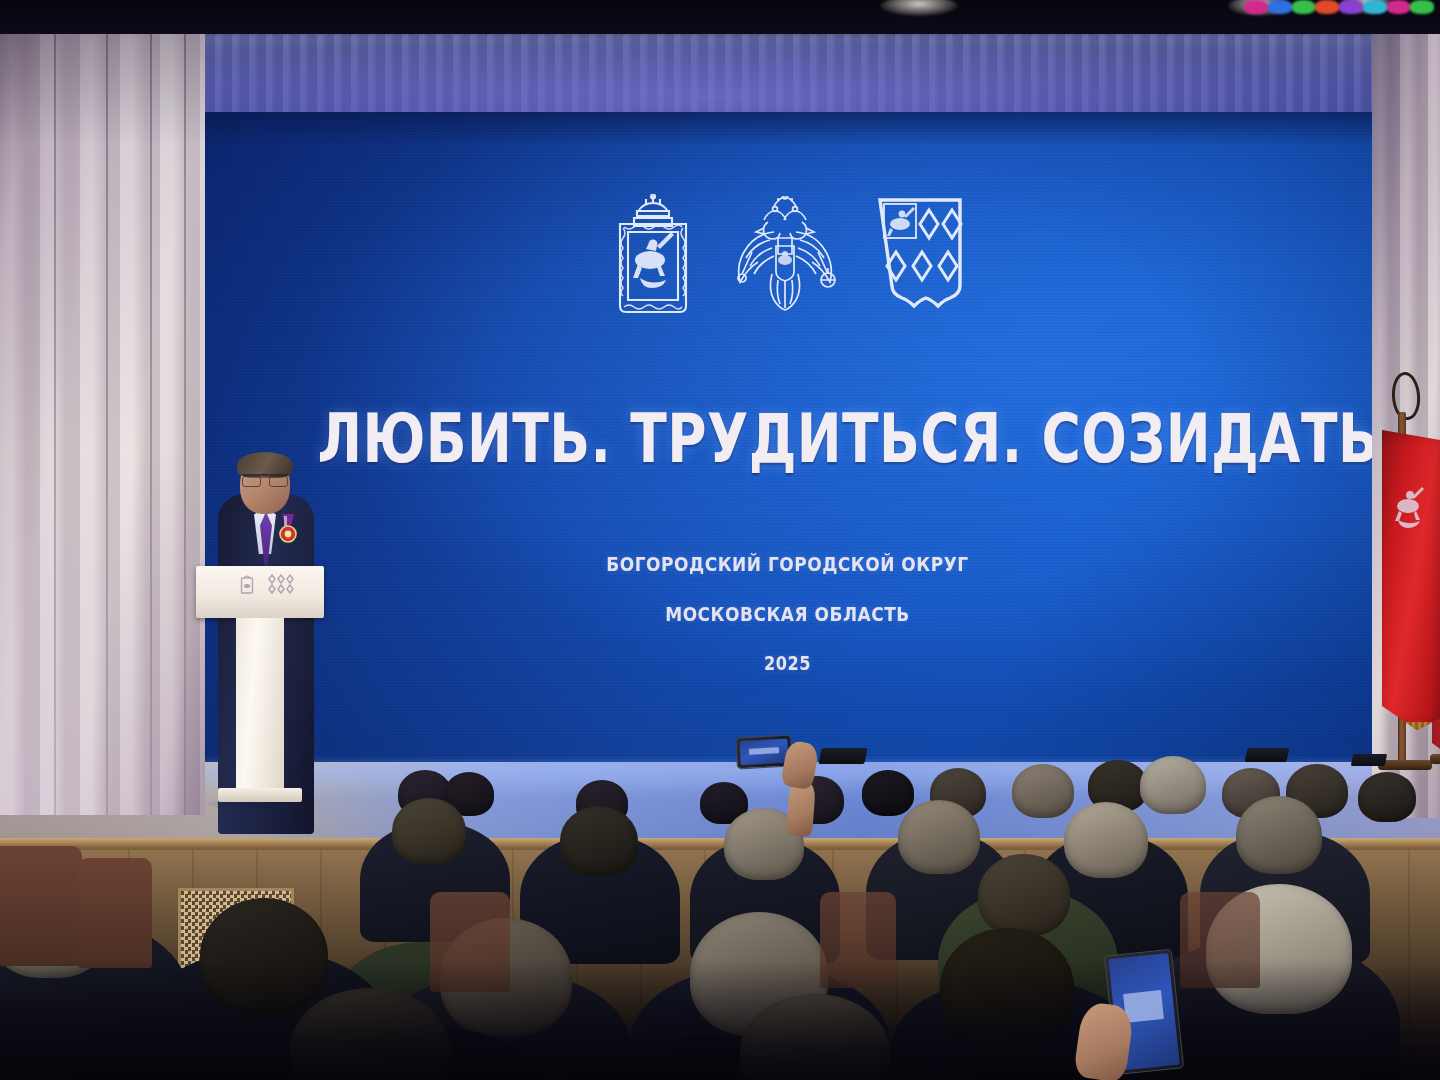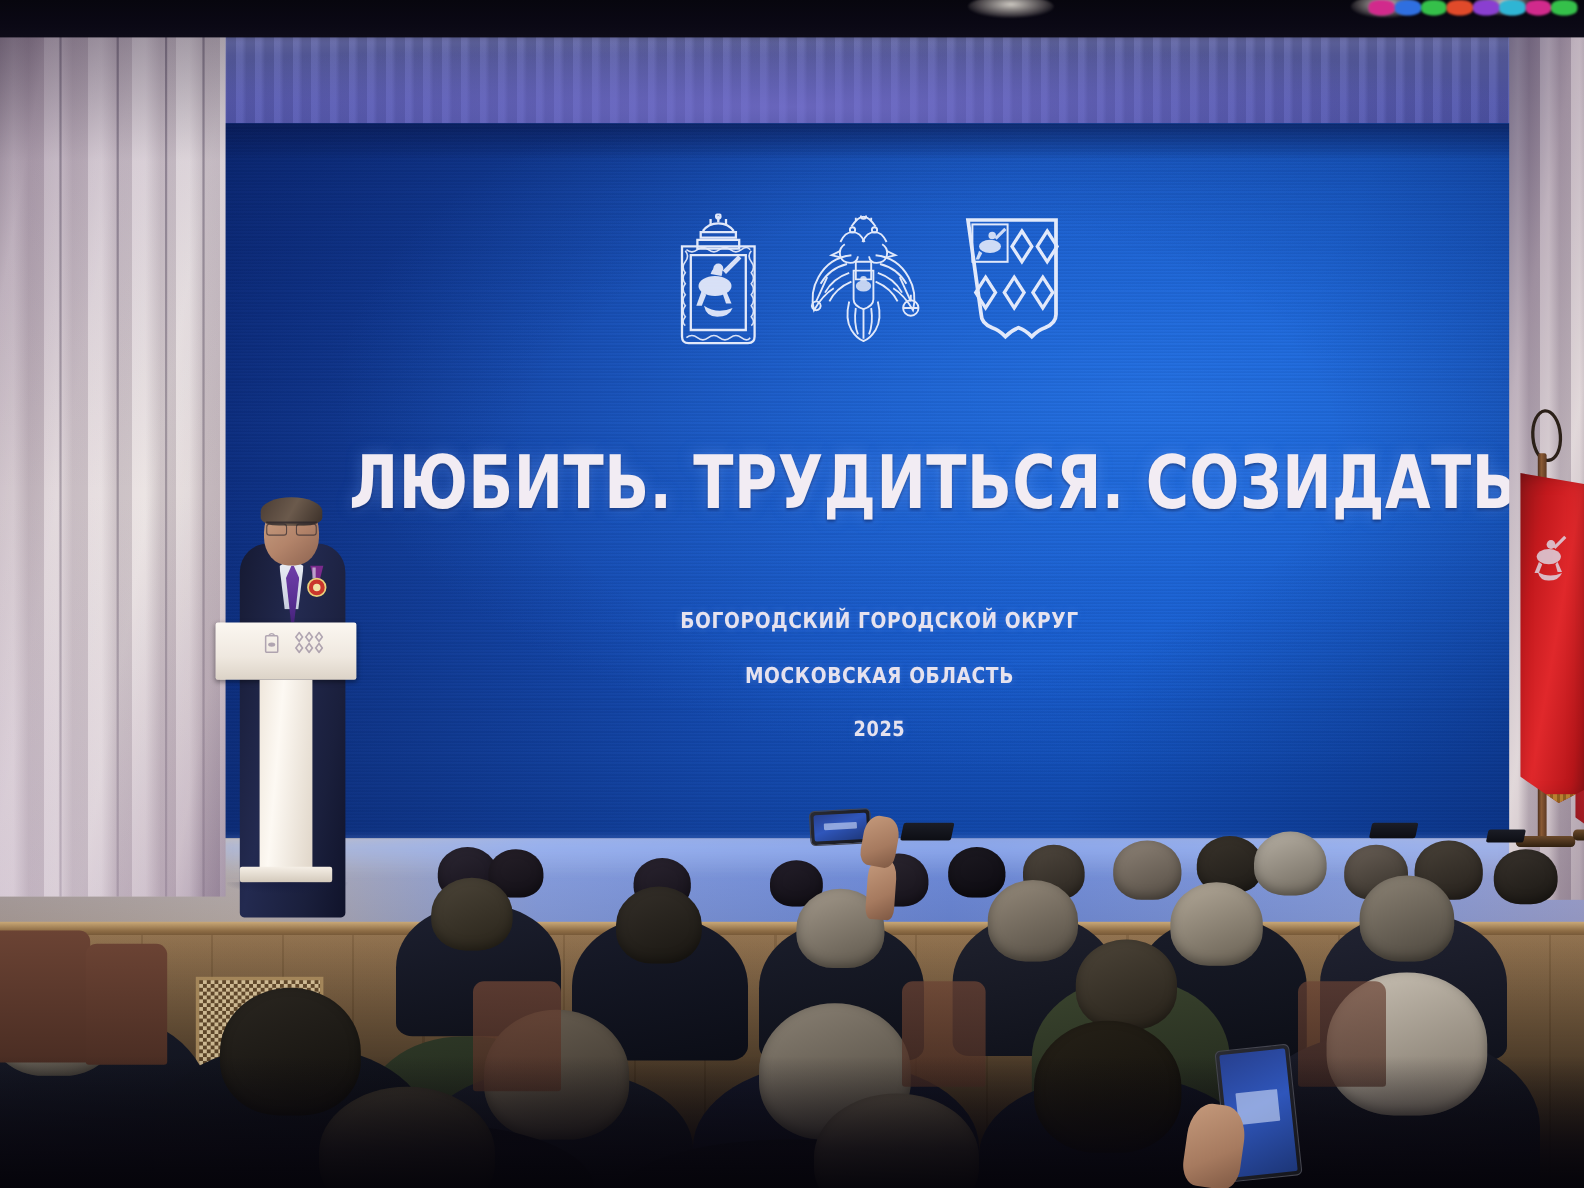--- a/index.html
+++ b/index.html
@@ -100,21 +100,21 @@
     font-weight: 700;
     font-size: 67px;
     letter-spacing: .5px;
     color: #f2ecf3;
     transform: scaleX(.80);
     text-shadow: 0 0 16px rgba(120,170,255,.35), 0 2px 3px rgba(0,20,70,.55);
     white-space: nowrap;
   }
   
   .subtitles {
-    position: absolute; left: 12px; top: 440px; width: 100%;
+    position: absolute; left: 0; top: 440px; width: 100%;
     text-align: center; z-index: 6;
     font-family: "DejaVu Sans", sans-serif;
     color: #e6e2ee;
   }
   .sub-line {
     font-weight: 700; font-size: 20px; letter-spacing: .6px;
     transform: scaleX(.85); margin-bottom: 26px;
     text-shadow: 0 0 8px rgba(120,170,255,.3);
   }
   .sub-line.year { font-size: 19px; margin-bottom: 0; }

